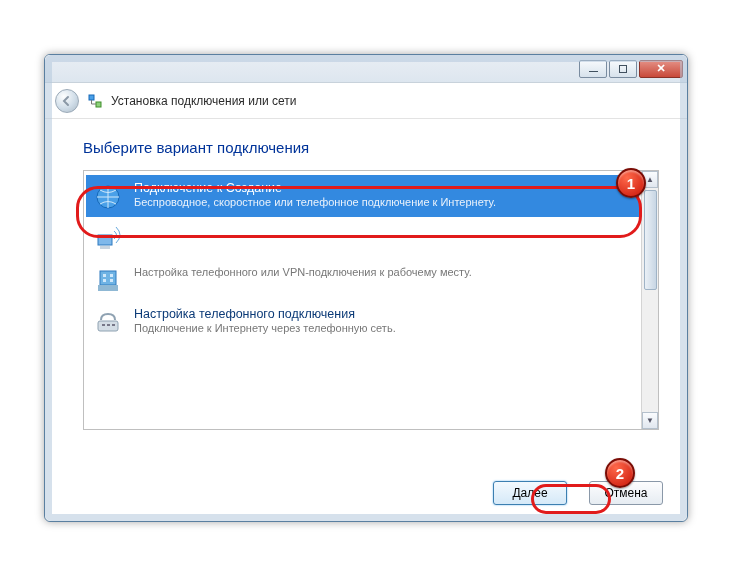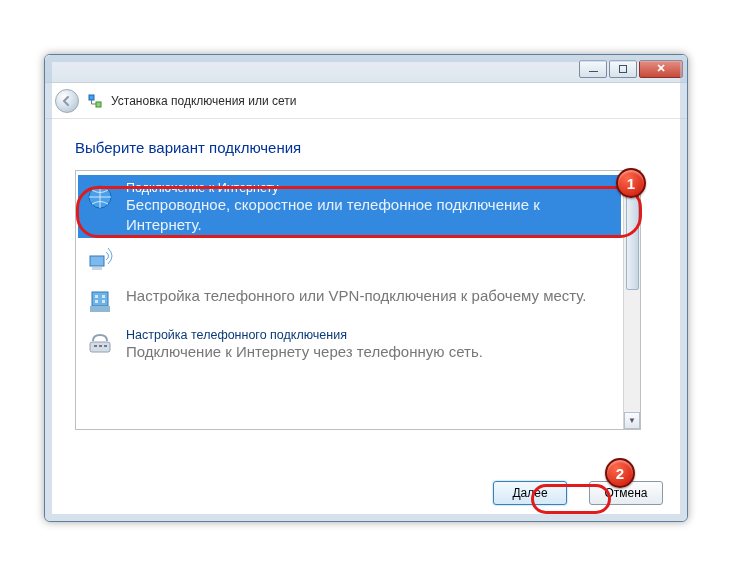--- a/index.html
+++ b/index.html
@@ -66,21 +66,22 @@
     border: 1px solid #9baab8;
     display:flex;align-items:center;justify-content:center;
     color:#8a98a6;
   }
   .hdr-icon {
     width:16px;height:16px;
     display:flex;align-items:center;justify-content:center;
   }
   .hdr-title { color:#2b2b2b; font-size: 12px; }
   .content {
-    padding: 14px 46px 0 30px;
+    padding: 14px 28px 0 30px;
+    margin-left: 8px;
   }
   .instruction {
     color: #003399;
     font-size: 15px;
     margin: 6px 0 14px 0;
   }
   .list-wrap {
     position: relative;
     border: 1px solid #bfbfbf;
     height: 260px;
@@ -103,21 +104,21 @@
     color: #fff;
   }
   .item-icon {
     width: 32px; height: 32px; flex-shrink:0;
     display:flex;align-items:center;justify-content:center;
     margin-top:2px;
   }
   .item-texts { padding-top: 2px; }
   .item-title { font-size: 12.5px; color:#0b3a77; }
   .item.selected .item-title { color:#fff; }
-  .item-desc { font-size: 15px; color:#777; line-height:1.3; }
+  .item-desc { font-size: 11px; color:#777; line-height:1.3; }
   .item.selected .item-desc { color:#eaf2fb; }
   .scrollbar {
     width: 17px;
     background: #f0f0f0;
     border-left: 1px solid #d4d4d4;
     display:flex;flex-direction:column;align-items:center;
   }
   .sb-btn { width:100%;height:17px;background:linear-gradient(#fafcfe,#e1e7ef);border:1px solid #b4c0cc;display:flex;align-items:center;justify-content:center;font-size:8px;color:#556; }
   .sb-thumb { width:13px;height:100px;margin-top:2px;background:linear-gradient(90deg,#eaf0f6,#c8d6e4);border:1px solid #9fb3c6;border-radius:2px; }
   .footer {
@@ -199,21 +200,21 @@
       <div class="list">
 
         <div class="item selected">
           <div class="item-icon">
             <svg width="32" height="32" viewBox="0 0 32 32">
                 <circle cx="16" cy="16" r="11" fill="#4aa0e8" stroke="#1668b7"></circle>
                 <path d="M5 16 H27 M16 5 V27 M8 9 Q16 14 24 9 M8 23 Q16 18 24 23" stroke="#cfe8fb" fill="none"></path>
               </svg>
           </div>
           <div class="item-texts">
-            <div class="item-title">Подключение к Интернету</div>
+            <div class="item-title">Подключение к Создание</div>
             <div class="item-desc">Беспроводное, скоростное или телефонное подключение к Интернету.</div>
           </div>
         </div>
 
 
         <div class="item">
           <div class="item-icon">
             <svg width="32" height="32" viewBox="0 0 32 32">
                 <rect x="6" y="12" width="14" height="10" fill="#7fb8ea" stroke="#2f7ac0"></rect>
                 <rect x="8" y="23" width="10" height="3" fill="#c8d4df"></rect>

